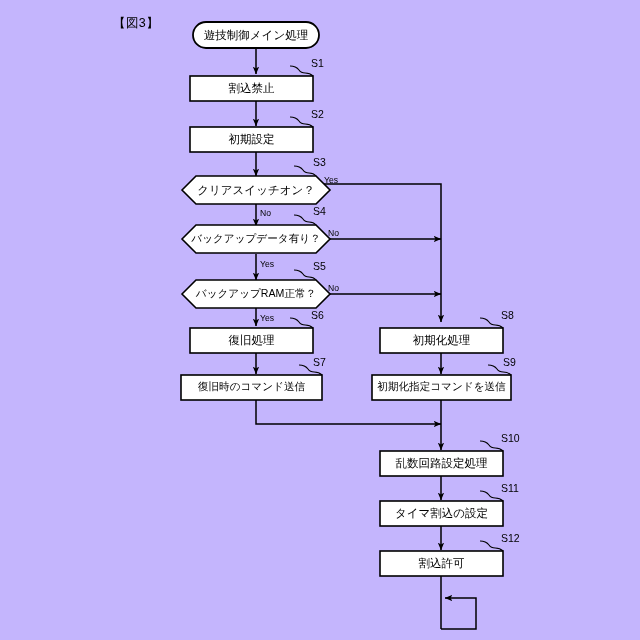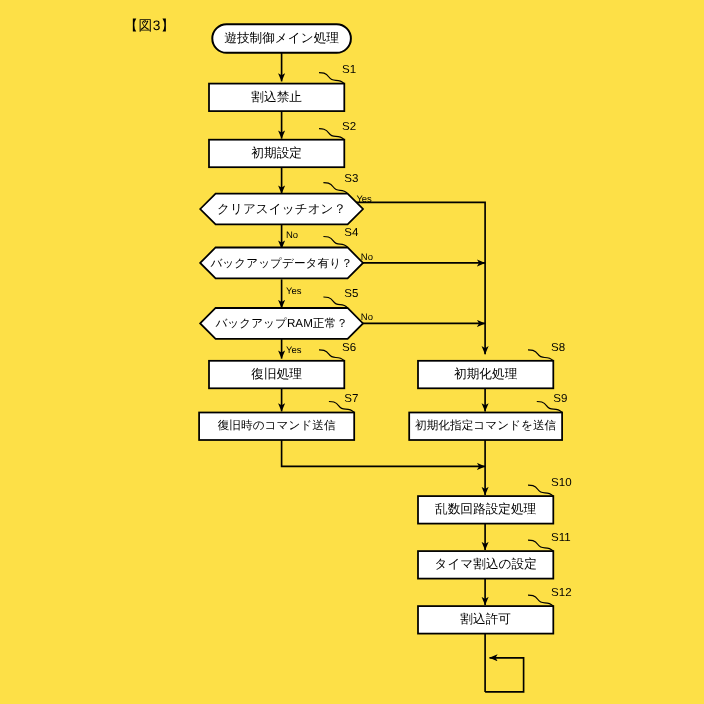--- a/index.html
+++ b/index.html
@@ -10,21 +10,21 @@
   body {
     width: 640px;
     height: 640px;
     overflow: hidden;
     font-family: "Liberation Sans", "DejaVu Sans", sans-serif;
   }
   #figure-root {
     position: relative;
     width: 640px;
     height: 640px;
-    background: #fde047;
+    background: #c4b5fd;
   }
   svg.flow {
     position: absolute;
     left: 0;
     top: 0;
     width: 640px;
     height: 640px;
   }
   .shape {
     fill: #ffffff;

